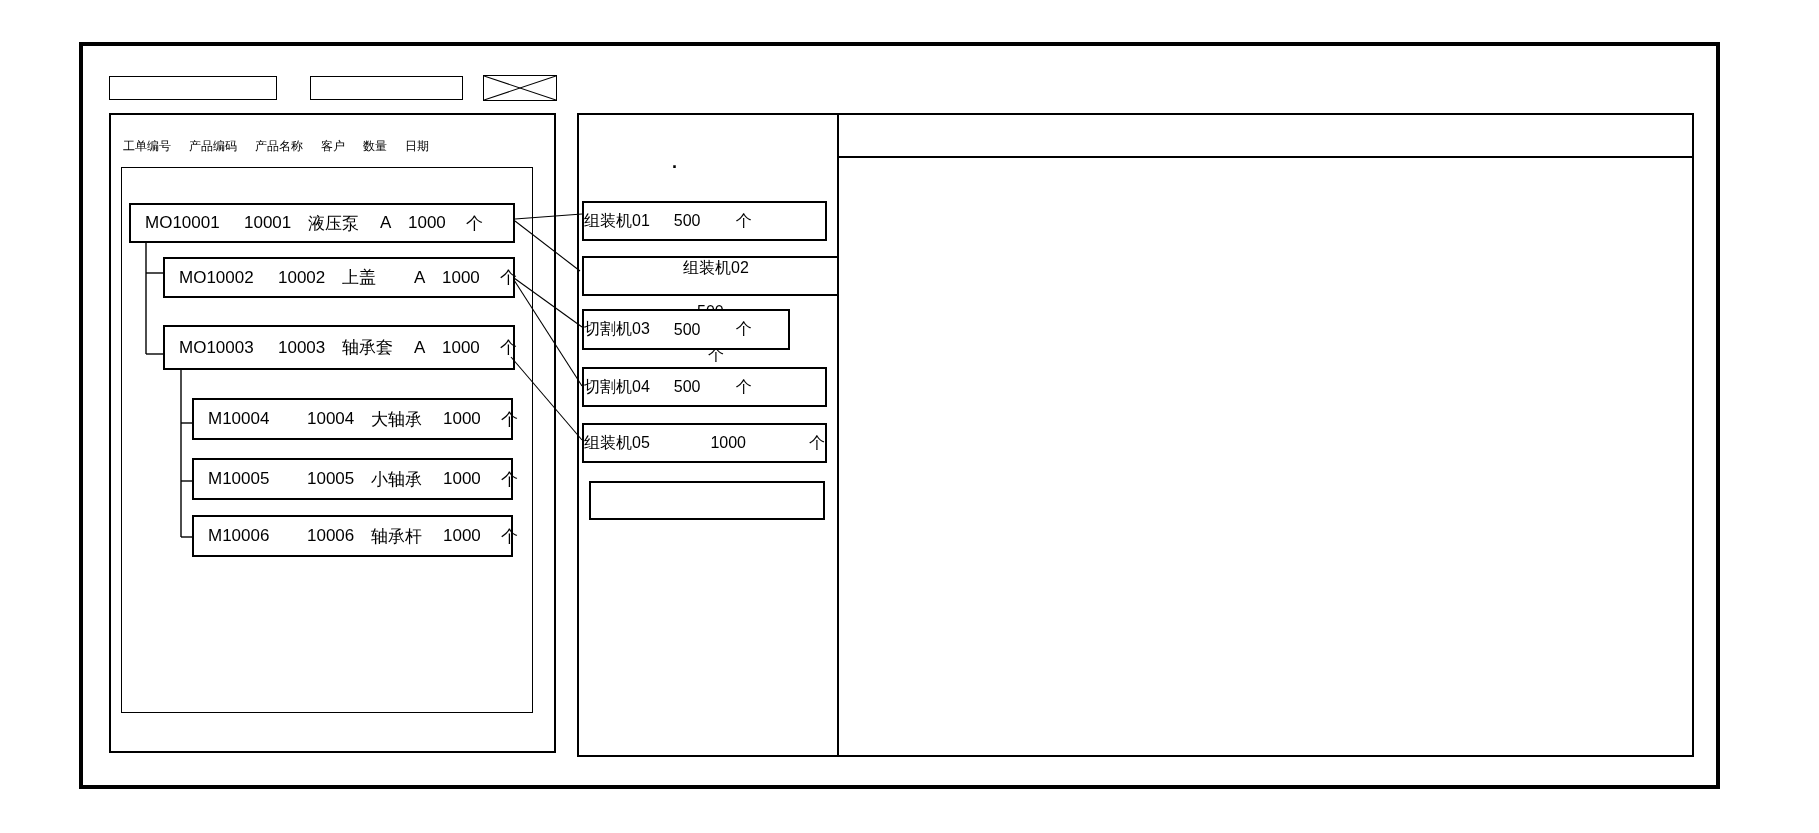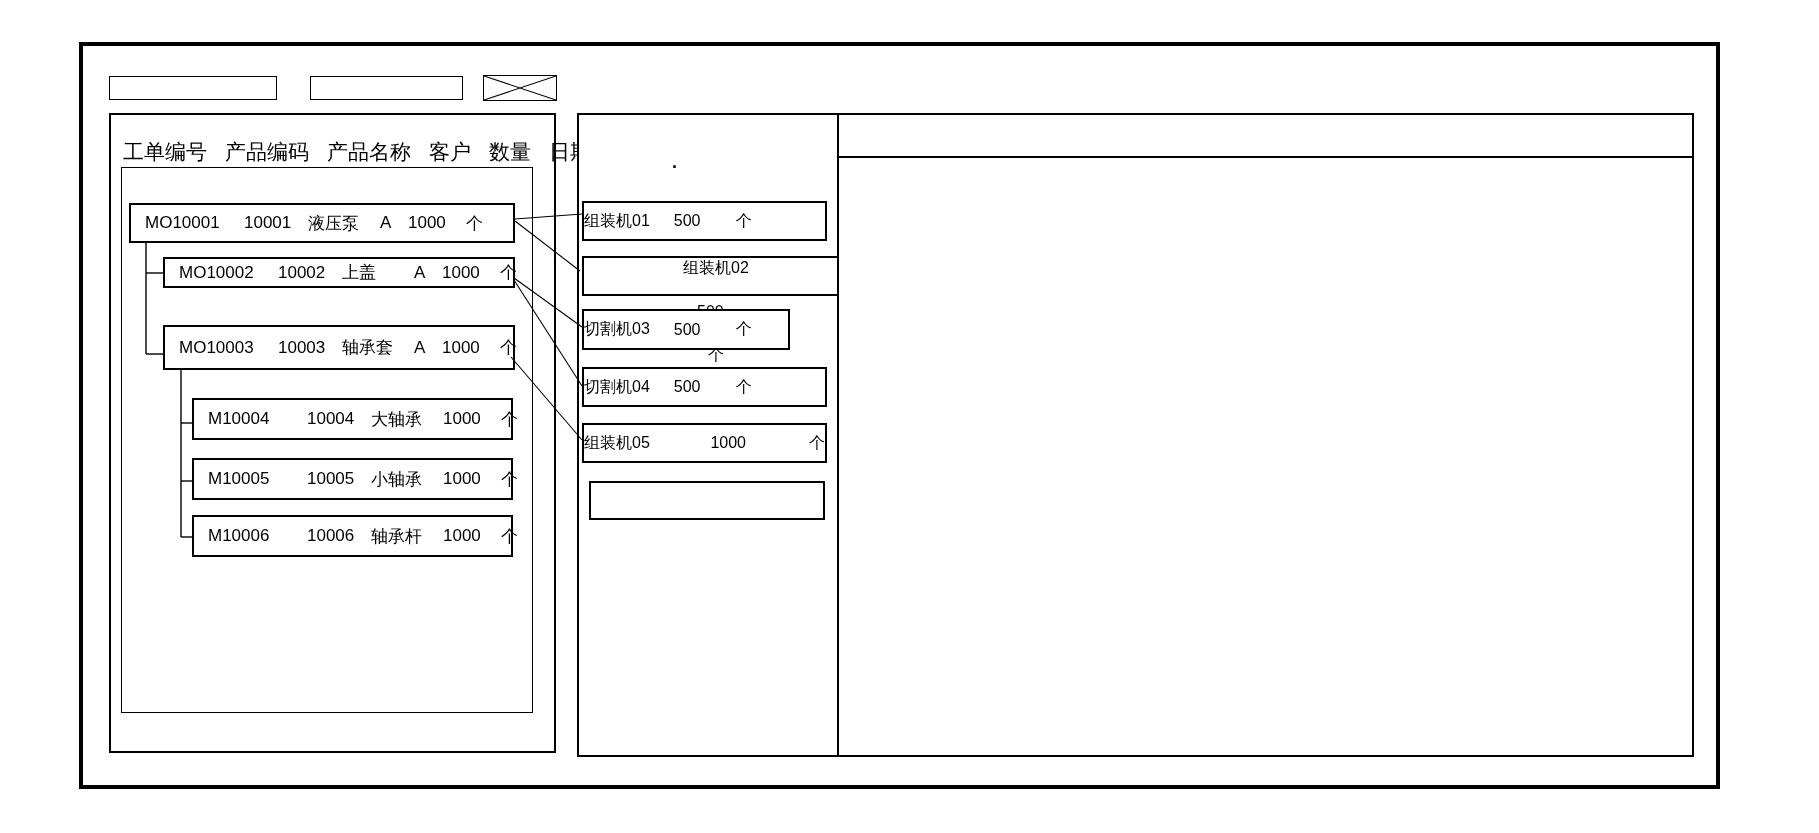--- a/index.html
+++ b/index.html
@@ -17,33 +17,33 @@
   .tb-rect2{left:310px;top:76px;width:153px;height:24px;}
   .xbox{left:483px;top:75px;width:74px;height:26px;border:1.5px solid #000;}
   .xbox svg{display:block;width:100%;height:100%;}
   
   .panel{border:2px solid #000;background:#fff;}
   .left-panel{left:109px;top:113px;width:447px;height:640px;}
   .middle-panel{left:577px;top:113px;width:263px;height:644px;}
   .right-panel{left:837px;top:113px;width:857px;height:644px;}
   .right-divider{left:837px;top:156px;width:857px;height:0;border-top:2px solid #000;}
   
-  .tree-header{left:123px;top:138px;display:flex;gap:18px;font-size:21px;white-space:nowrap;}
+  .tree-header{left:123px;top:138px;display:flex;gap:18px;font-size:12px;white-space:nowrap;}
   
   .tree-box{left:121px;top:167px;width:412px;height:546px;border:1.5px solid #000;}
   
   .node{border:2px solid #000;background:#fff;display:flex;align-items:center;
         font-size:17px;white-space:nowrap;padding-left:14px;gap:14px;}
   .node .f-id{min-width:85px;}
   .node .f-code{min-width:50px;}
   .node .f-name{min-width:58px;}
   .node .f-cust{min-width:14px;}
   .node .f-qty{min-width:44px;}
   .n1{left:129px;top:203px;width:386px;height:40px;}
-  .n2{left:163px;top:257px;width:352px;height:31px;}
+  .n2{left:163px;top:257px;width:352px;height:41px;}
   .n3{left:163px;top:325px;width:352px;height:45px;}
   .n4{left:192px;top:398px;width:321px;height:42px;}
   .n5{left:192px;top:458px;width:321px;height:42px;}
   .n6{left:192px;top:515px;width:321px;height:42px;}
   
   .machine{border:2px solid #000;background:#fff;display:flex;align-items:center;
            font-size:16px;white-space:nowrap;padding-left:0;gap:24px;}
   .machine .m-qty{min-width:38px;}
   .m1{left:582px;top:201px;width:245px;height:40px;}
   .m2{left:582px;top:256px;width:268px;height:40px;flex-direction:column;}

